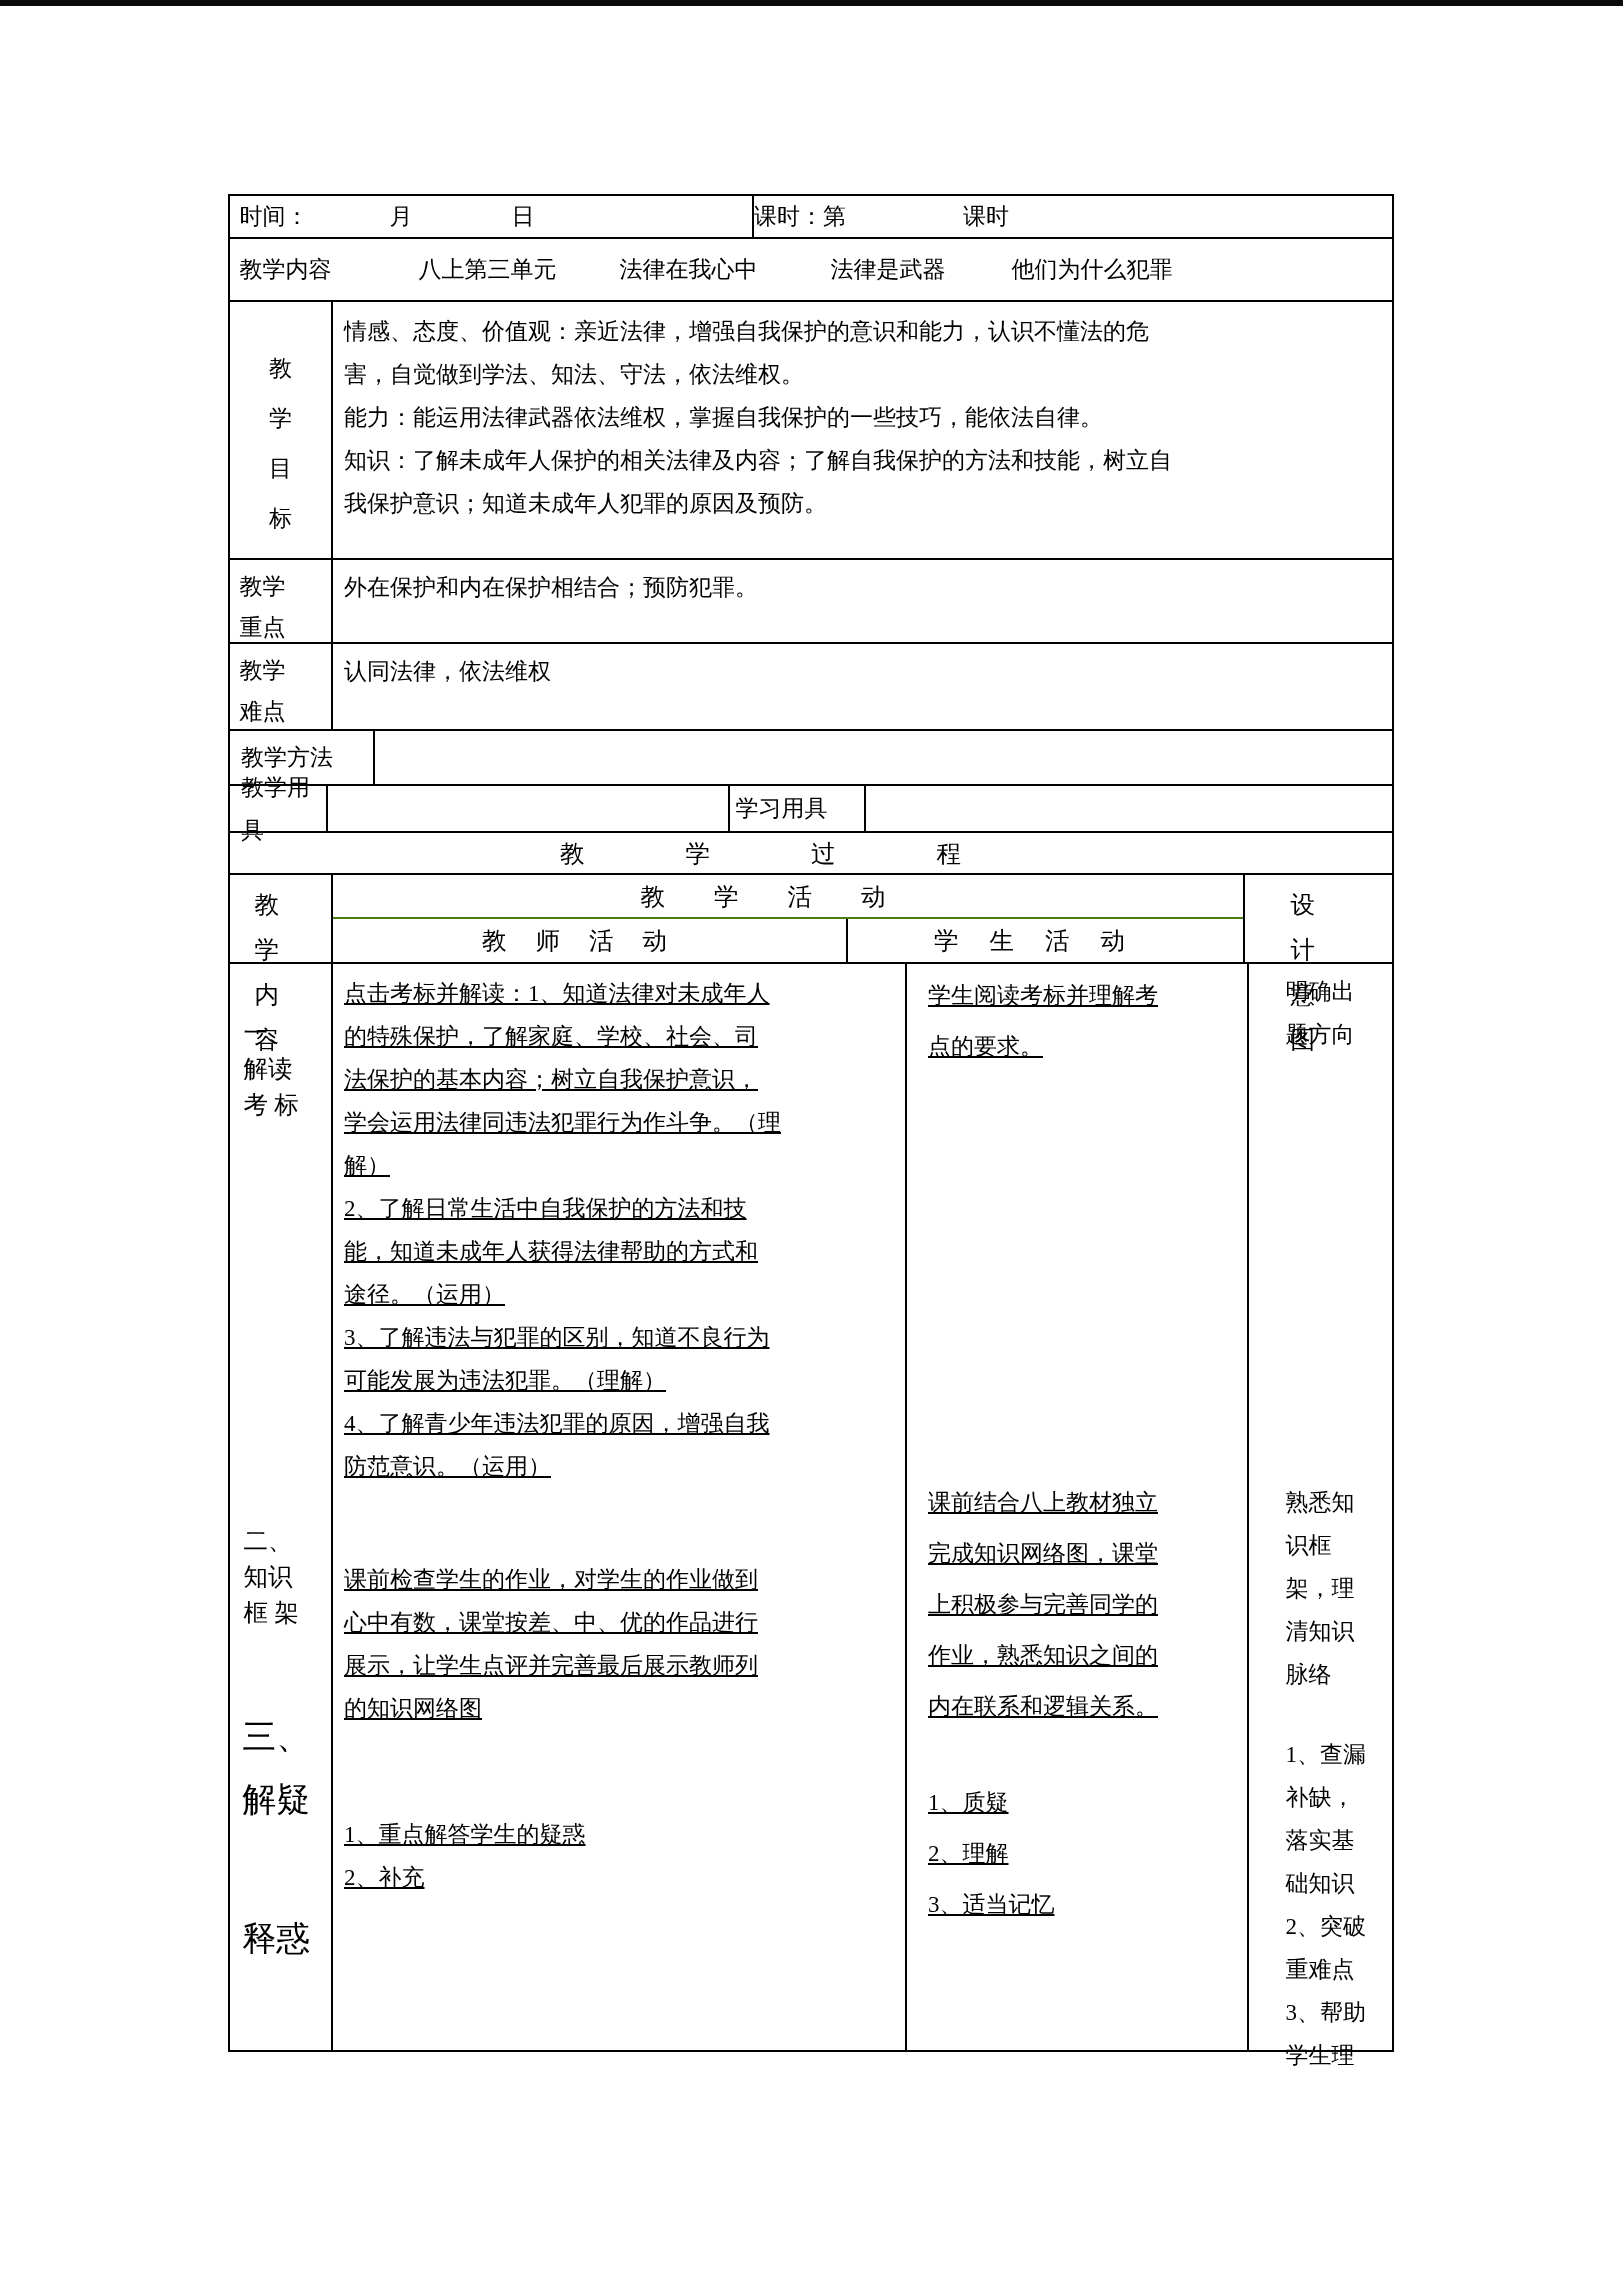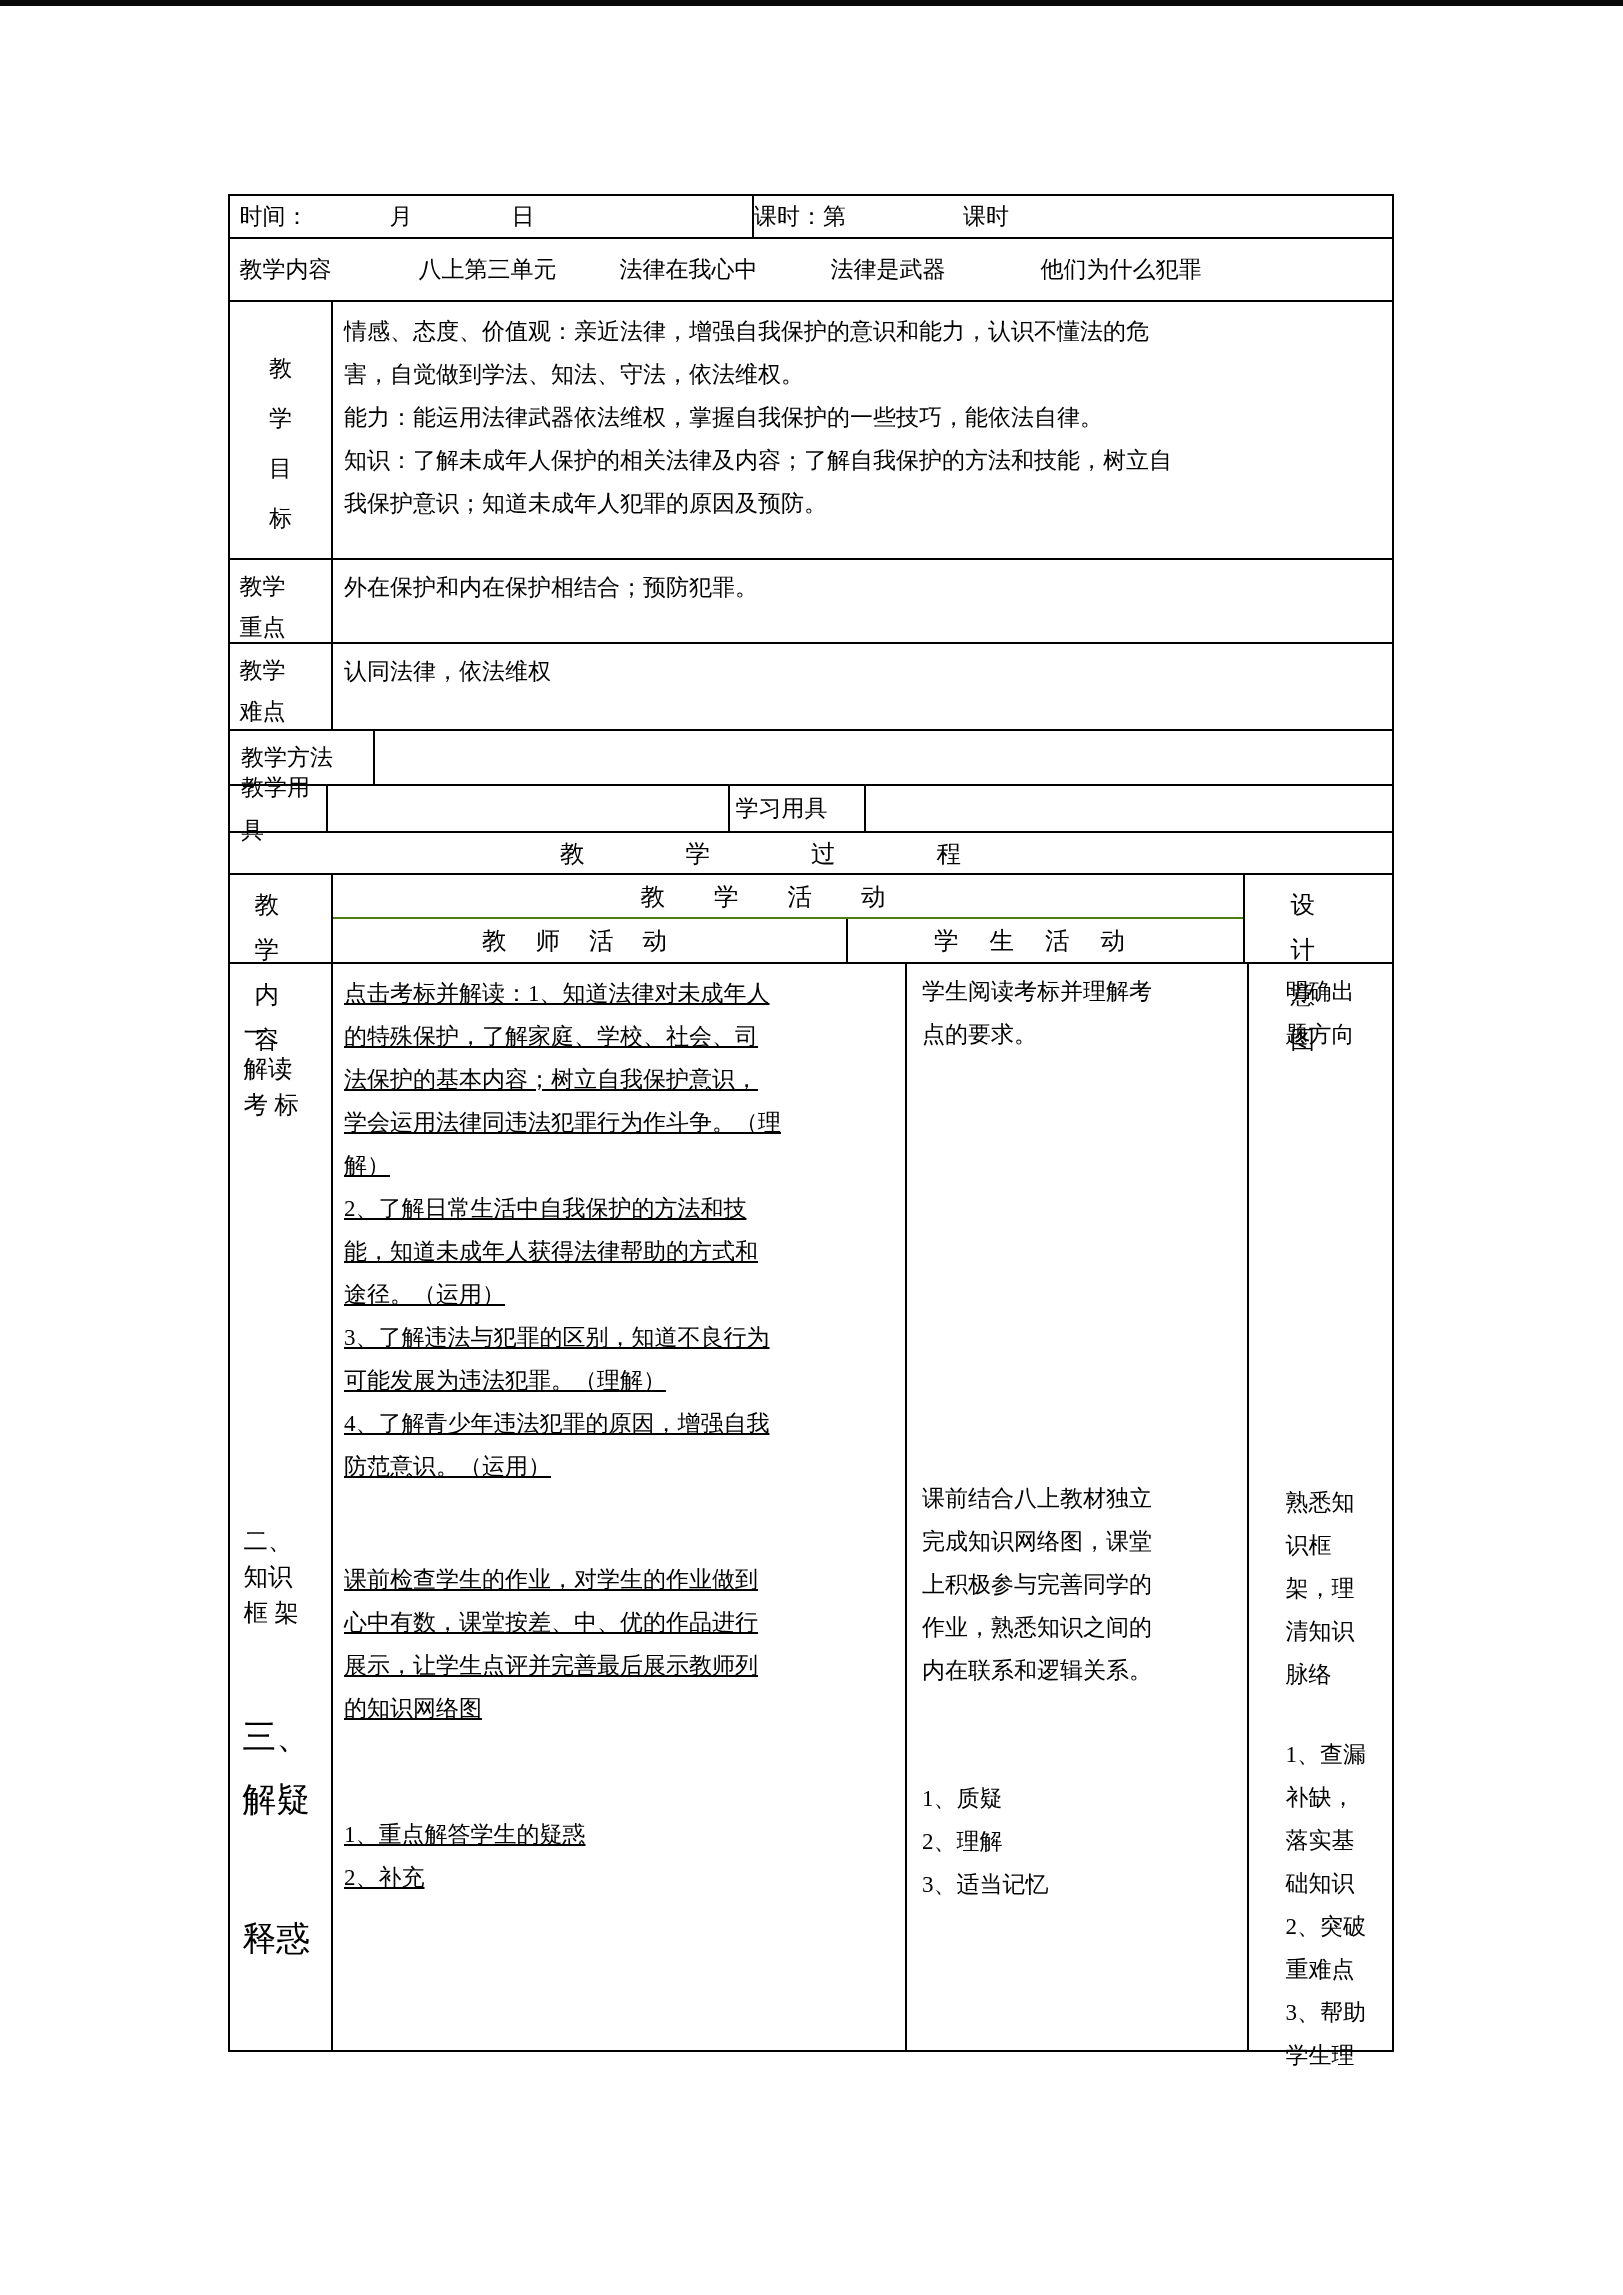--- a/index.html
+++ b/index.html
@@ -42,21 +42,21 @@
   .abs{position:absolute;}
   .meta-cell-a{width:524px;}
   .m-month{margin-left:49px;}
   .m-day{margin-left:67px;}
   .m-period{}
   .m-period2{margin-left:117px;}
   .content-label{padding-left:9.5px;gap:32px;}
   .ci-1{margin-left:55px;}
   .ci-2{margin-left:31px;}
   .ci-3{margin-left:41px;}
-  .ci-4{margin-left:63px;text-align:center;}
+  .ci-4{margin-left:34px;text-align:center;}
   .obj-label{padding-top:42px;line-height:50px;text-align:center;white-space:pre-line;}
   .obj-text{padding:8.2px 13.6px 0 11px;line-height:43px;}
   .side-label{padding:5.5px 0 0 9.5px;line-height:41px;white-space:pre-line;}
   .kp-text{padding:5.5px 13.6px 0 11px;}
   .method-cell{width:145px;}
   .tool-c1{width:98px;}
   .tool-c2{width:402px;}
   .tool-c3{width:136px;}
   .process-title-cell{width:100%;text-align:center;letter-spacing:101px;font-size:24.5px;display:flex;align-items:center;justify-content:center;}
   .hdr{font-size:24.5px;}
@@ -75,21 +75,21 @@
   .sec-label div{white-space:pre;}
   .sec1{top:51px;}
   .sec2{top:559px;}
   .sec3{left:12.3px;top:755px;font-size:34px;line-height:35px;}
   .sec3 .l2{margin-top:28px;}
   .sec3 .l3{margin-top:104px;}
   .t-blk{left:11px;width:545px;line-height:43px;text-decoration:underline;}
   .tb1{top:8.2px;}
   .tb2{top:594px;}
   .tb3{top:849px;}
-  .s-blk{left:15px;width:314px;line-height:43px;}
+  .s-blk{left:21px;width:314px;line-height:51px;text-decoration:underline;}
   .sb1{top:5.5px;}
   .sb2{top:513px;}
   .sb3{top:813px;}
   .d-blk{left:16.4px;width:123px;line-height:43px;margin-left:20px;}
   .db1{top:5.5px;}
   .db2{top:517px;}
   .db3{top:769px;}
 </style>
 </head>
 <body>

